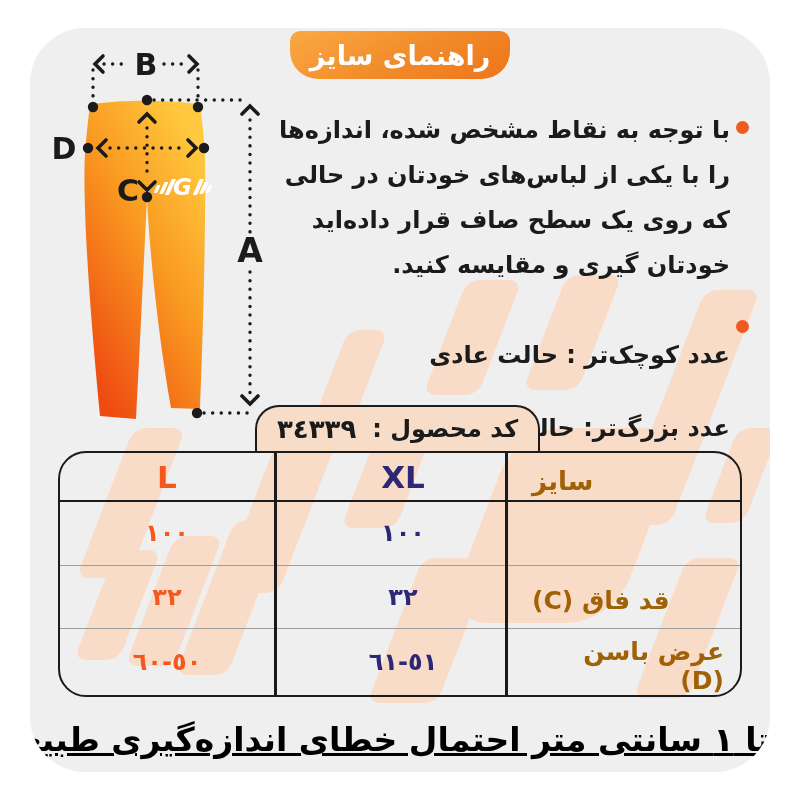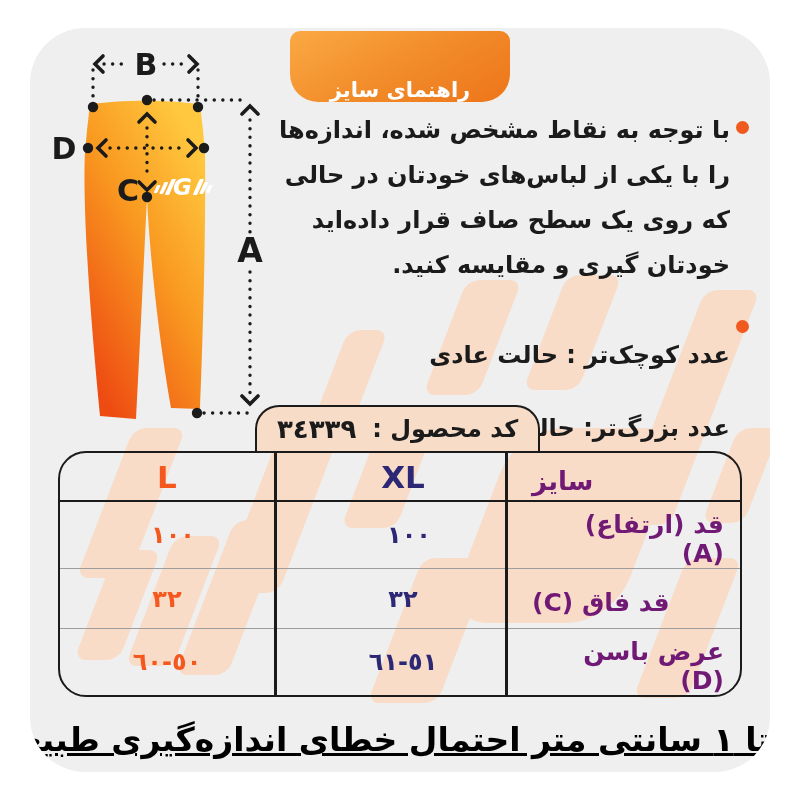--- a/index.html
+++ b/index.html
@@ -13,25 +13,25 @@
     position:absolute; left:30px; top:28px; width:740px; height:744px;
     background:#efefef; border-radius:55px; overflow:hidden;
   }
   
   .wm {
     position:absolute; background:#f8dcc7; transform:skewX(-21deg);
     border-radius:12px; z-index:0;
   }
   
   .badge {
-    position:absolute; left:260px; top:3px; width:220px; height:71px;
+    position:absolute; left:260px; top:3px; width:220px; height:48px;
     background:linear-gradient(150deg,#faa944 0%,#f18a28 55%,#ee751a 100%);
     border-radius:10px 10px 28px 28px;
-    display:flex; align-items:flex-end; justify-content:center;
-    color:#ffffff; font-size:21px; font-weight:bold; z-index:3;
+    display:flex; align-items:center; justify-content:center;
+    color:#ffffff; font-size:27px; font-weight:bold; z-index:3;
   }
   
   .diagram { position:absolute; left:10px; top:0px; width:230px; height:402px; z-index:2; }
   
   .para {
     position:absolute; right:40px; direction:rtl; text-align:right;
     font-weight:bold; font-size:24px; color:#1b1b1b; z-index:2;
   }
   .p1 { top:80px; }  .p1 .tline { line-height:45px; white-space:nowrap; }
   .p2 { top:277px; } .p2 .tline { line-height:46px; white-space:nowrap;margin-top:27px; }
@@ -54,26 +54,26 @@
   
   .stable {
     position:absolute; left:28px; top:423px; width:684px; height:246px;
     border:2.5px solid #1b1b1b; border-radius:28px; overflow:hidden;
     display:flex; flex-direction:column; z-index:1; background:transparent;
   }
   .vline { position:absolute; top:0; bottom:0; width:2.5px; background:#1b1b1b; }
   .v1 { left:214px; } .v2 { left:445px; }
   .thead { flex:0 0 47px; display:flex; }
   .trow  { flex:1; display:flex; border-top:1.5px solid #9d9d9d; }
-  .trow.first { border-top:2.5px solid #1b1b1b;padding-left:6px; }
+  .trow.first { border-top:2.5px solid #1b1b1b; }
   .cell { display:flex; align-items:center; justify-content:center; font-weight:bold; }
   .cl { width:214px; color:#f4581f; font-size:24px; }
   .cx { width:258px; color:#2d2875; font-size:24px; }
   .cs { flex:1; justify-content:flex-end; padding-right:16px; direction:rtl;
-        color:#701a75; font-size:25px;margin-top:8px; }
+        color:#a16207; font-size:25px;margin-top:8px; }
   .thead .cl { font-size:31px; }
   .thead .cx { font-size:31px; }
   .thead .cs { font-size:26px; }
   
   .footnote {
     position:absolute; left:0; right:0; top:692px; text-align:center;
     direction:rtl; font-weight:bold; font-size:33px; color:#000000;
     white-space:nowrap; z-index:2;text-decoration:underline;
   }
 </style>
@@ -198,23 +198,20 @@
         <div class="cell cs">سایز</div>
       </div>
 
       <div class="trow first">
         <div class="cell cl">
             <span dir="ltr">١٠٠</span>
           </div>
         <div class="cell cx">
             <span dir="ltr">١٠٠</span>
           </div>
-        <div class="cell cs">
-            <span>قد (ارتفاع) (A)</span>
-          </div>
       </div>
 
 
       <div class="trow">
         <div class="cell cl">
             <span dir="ltr">٣٢</span>
           </div>
         <div class="cell cx">
             <span dir="ltr">٣٢</span>
           </div>

